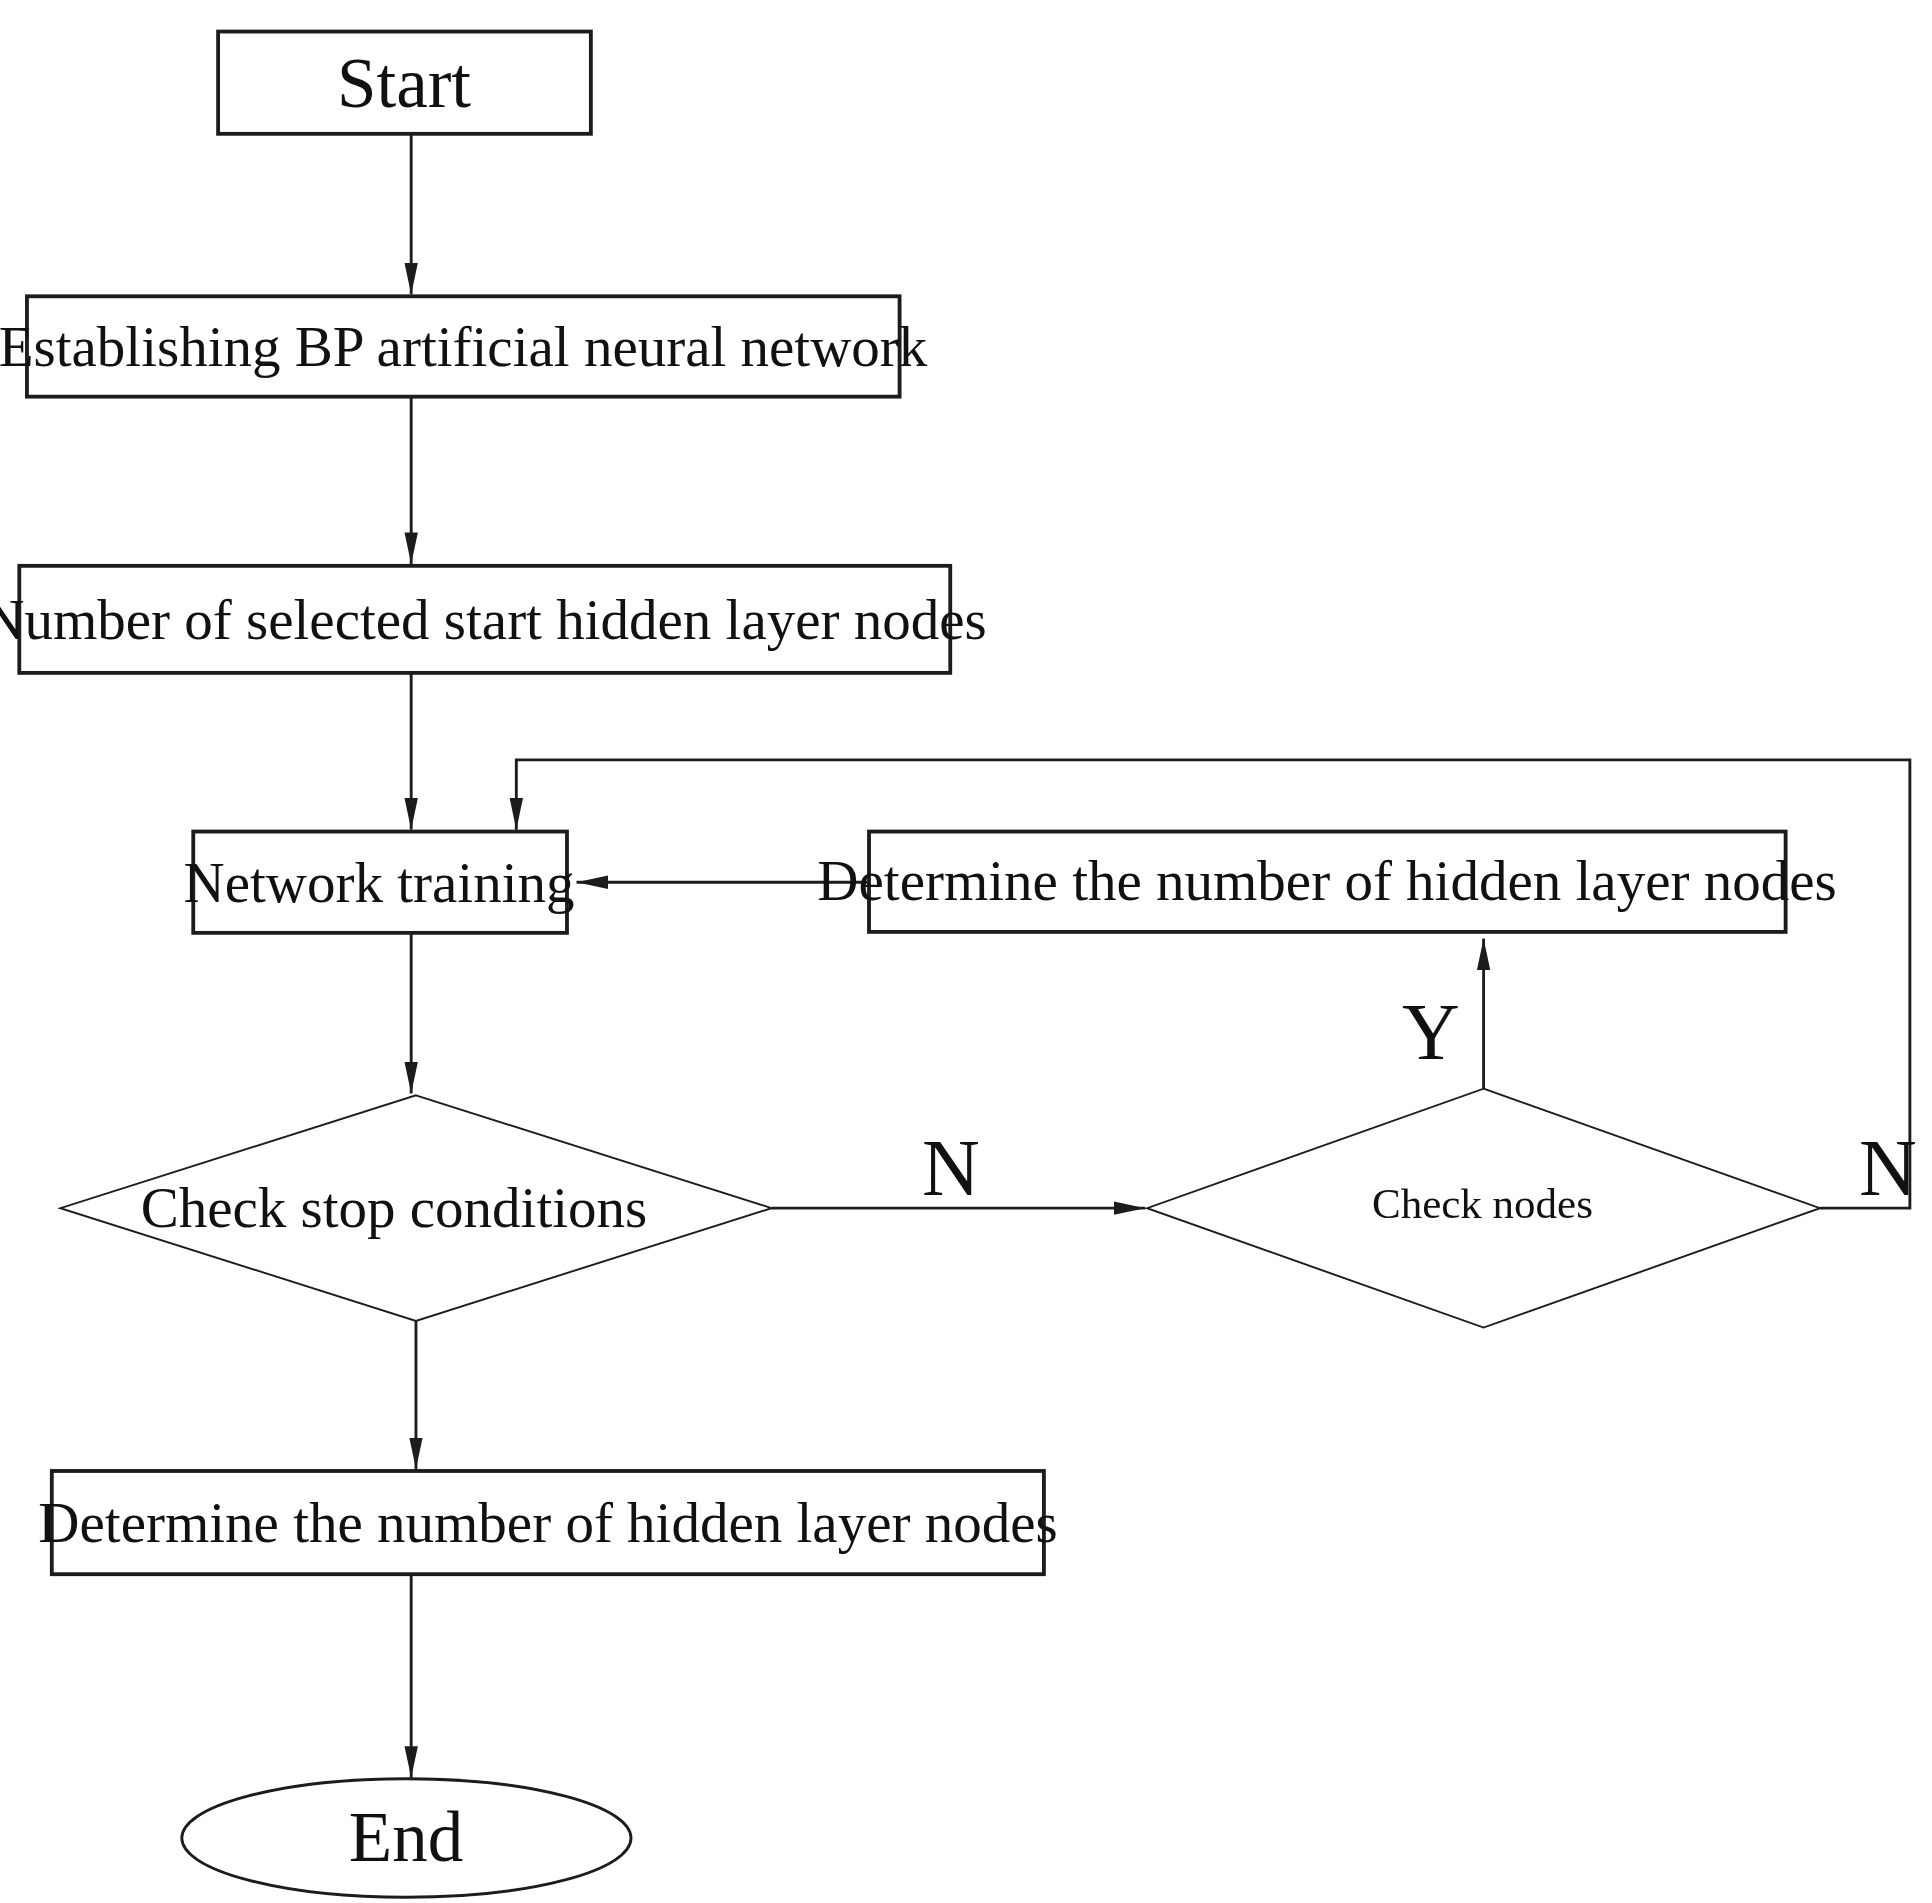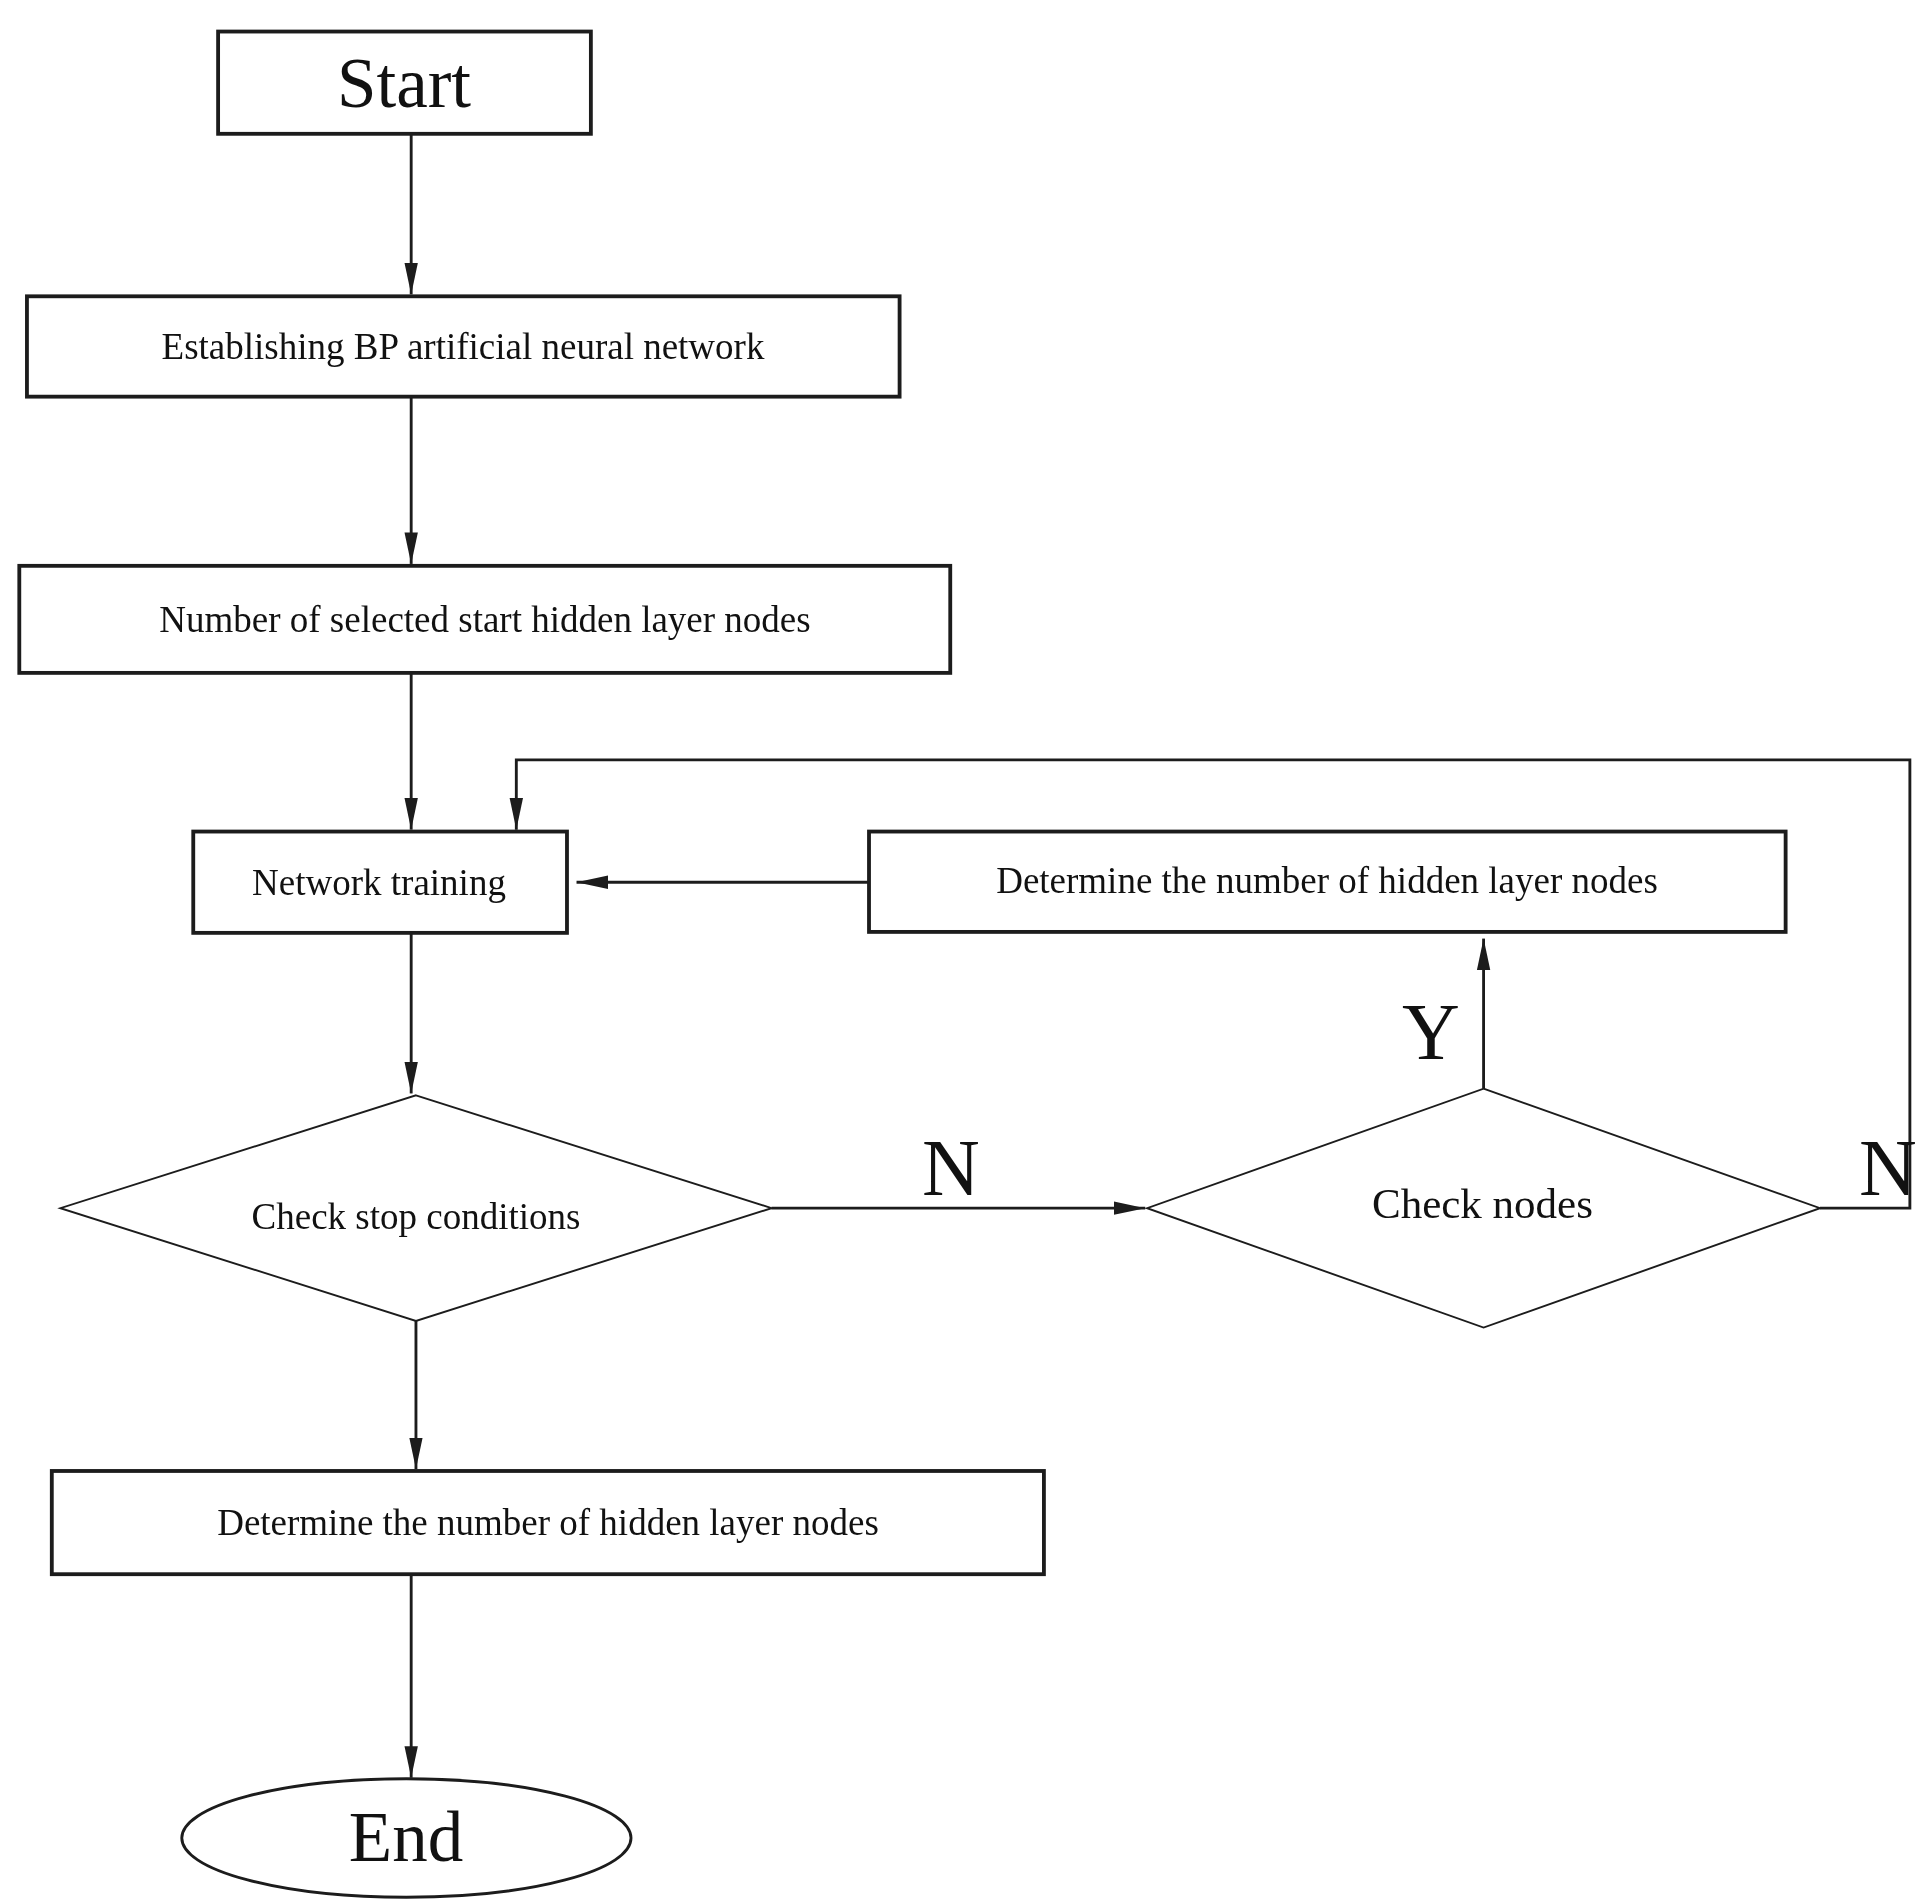--- a/index.html
+++ b/index.html
@@ -12,21 +12,21 @@
   }
   .canvas svg { position:absolute; left:0; top:0; width:1933px; height:1903px; }
   .edge { stroke:var(--stroke,#1c1c1c); stroke-width:3; fill:none; }
   .shape-rect { fill:#ffffff; stroke:var(--stroke,#1c1c1c); stroke-width:4; }
   .shape-diamond { fill:#ffffff; stroke:var(--stroke,#1c1c1c); stroke-width:2; }
   .shape-ellipse { fill:#ffffff; stroke:var(--stroke,#1c1c1c); stroke-width:3; }
   .arrowhead { fill:var(--stroke,#1c1c1c); }
   .lbl {
     position:absolute; transform:translate(-50%,-50%);
     white-space:nowrap; text-align:center;
-    font-size:37px; line-height:1.2; color:var(--text,#111);
+    font-size:57px; line-height:1.2; color:var(--text,#111);
   }
   .lbl-big { font-size:71px; }
   .lbl-branch { font-size:80px; }
   .lbl-multiline {
     position:absolute; transform:translateY(-50%);
     text-align:left; white-space:nowrap;
     font-size:43px; line-height:84px; color:var(--text,#111);
   }
 </style>
 </head>
@@ -61,21 +61,21 @@
     <polygon class="shape-diamond" points="1552,1139 1904,1264 1552,1389 1200,1264"></polygon>
     <rect class="shape-rect" x="54" y="1539" width="1038" height="108"></rect>
     <ellipse class="shape-ellipse" cx="425" cy="1923" rx="235" ry="62"></ellipse>
   </svg>
 
   <div class="lbl lbl-big" style="left:404px; top:84px;">Start</div>
   <div class="lbl" style="left:463px; top:347px;">Establishing BP artificial neural network</div>
   <div class="lbl" style="left:379px; top:883px;">Network training</div>
   <div class="lbl" style="left:485px; top:620px;">Number of selected start hidden layer nodes</div>
   <div class="lbl" style="left:1327px; top:881px;">Determine the number of hidden layer nodes</div>
-  <div class="lbl" style="left:416px; top:1208px;margin-top:9px;">Check stop conditions</div>
+  <div class="lbl" style="left:394px; top:1208px;">Check stop conditions</div>
   <div class="lbl-multiline" style="left:1336px; top:1204px;margin-left:36px;">
     <div>Check nodes</div>
   </div>
   <div class="lbl" style="left:548px; top:1523px;">Determine the number of hidden layer nodes</div>
   <div class="lbl lbl-big" style="left:406px; top:1838px;">End</div>
 
   <div class="lbl lbl-branch" style="left:951px; top:1168px;">N</div>
   <div class="lbl lbl-branch" style="left:1431px; top:1032px;">Y</div>
   <div class="lbl lbl-branch" style="left:1888px; top:1168px;">N</div>
 

